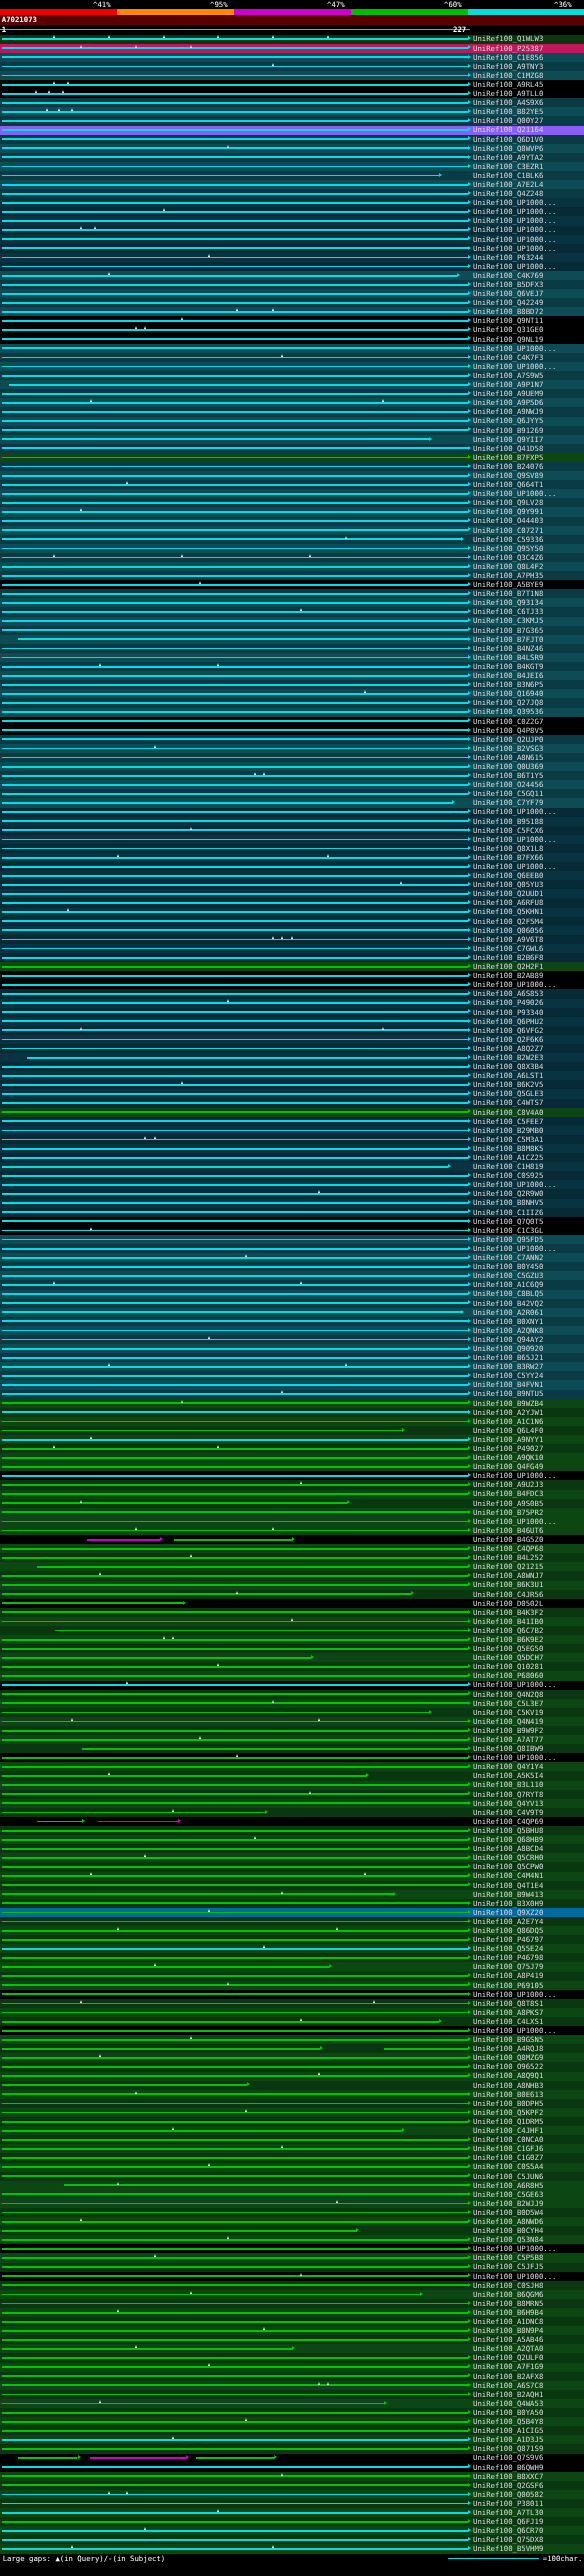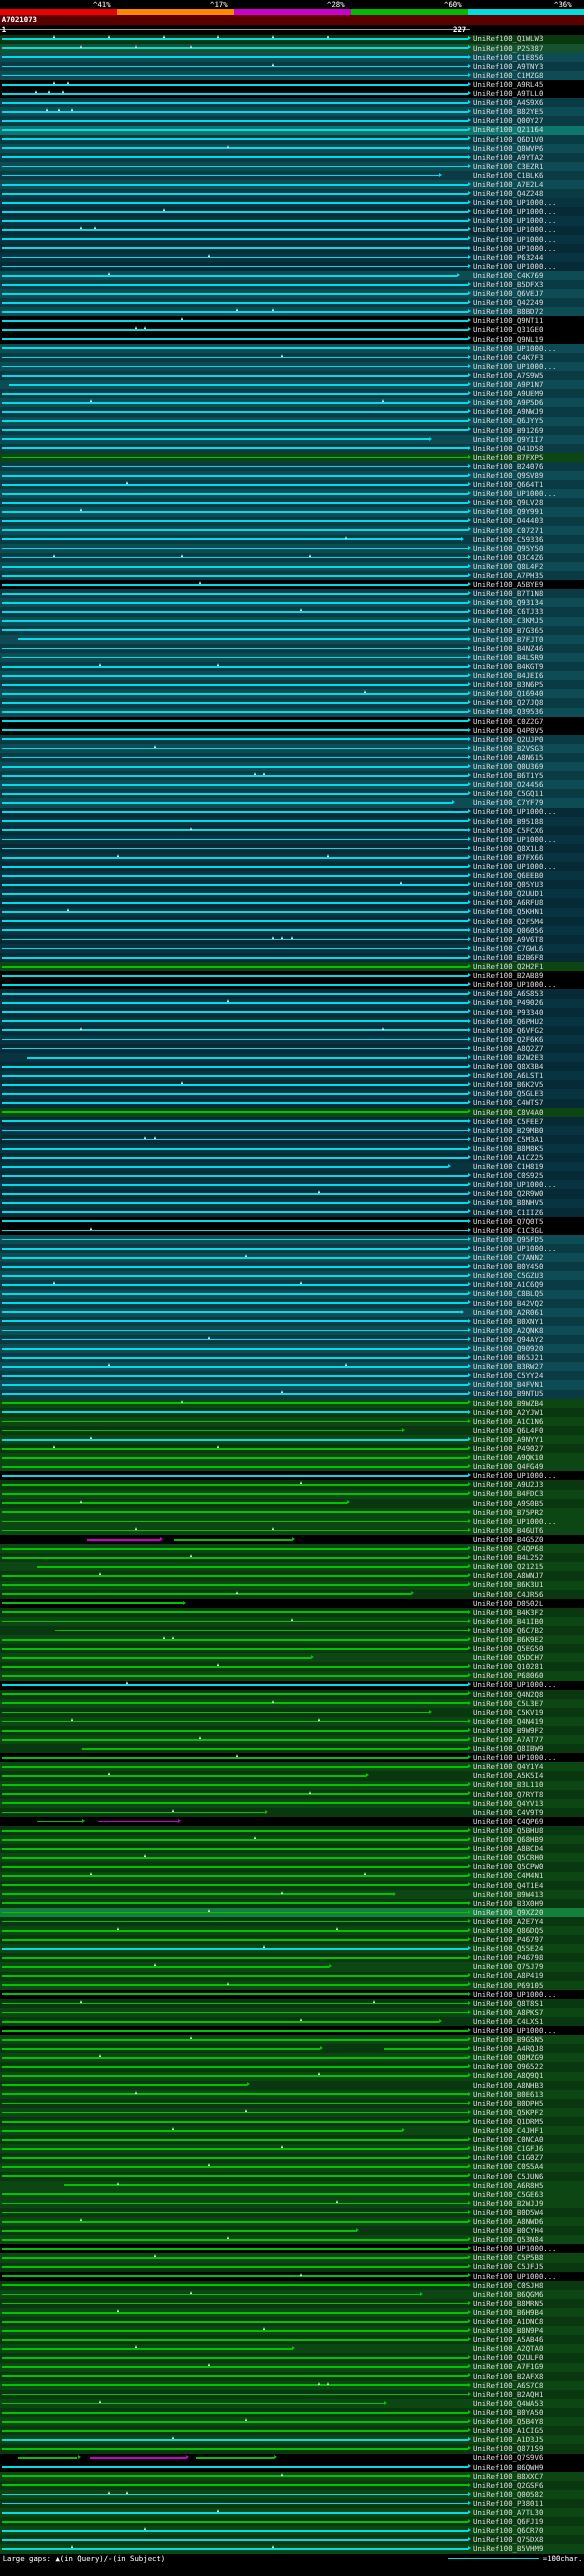--- a/index.html
+++ b/index.html
@@ -30,22 +30,22 @@
           font-size:7.3px;color:#fff;padding:0 2.7px;}
   .scalebox{display:flex;align-items:center;}
   .sline{display:inline-block;width:91px;height:1.8px;background:#00dddd;margin-right:3.7px;}
 </style>
 </head>
 <body>
 
 <div id="app">
   <div id="scale-labels">
       <span style="left: 93px;">^41%</span>
-      <span style="left: 210px;">^17%</span>
-      <span style="left: 327px;">^28%</span>
+      <span style="left: 210px;">^95%</span>
+      <span style="left: 327px;">^47%</span>
       <span style="left: 444px;">^60%</span>
       <span style="left: 554px;">^36%</span>
     </div>
   <div id="color-key">
       <div style="background: rgb(238, 0, 0); width: 20%;"></div>
       <div style="background: rgb(255, 136, 0); width: 20%;"></div>
       <div style="background: rgb(204, 0, 204); width: 20%;"></div>
       <div style="background: rgb(0, 187, 0); width: 20%;"></div>
       <div style="background: rgb(0, 221, 221); width: 20%;"></div>
     </div>
@@ -62,21 +62,21 @@
         <div class="bar" style="left: 1.8px; width: 466px; background: rgb(0, 221, 232);"></div>
         <div class="arw" style="left: 468px; border-left-color: rgb(0, 221, 232);"></div>
         <div class="mk" style="left: 53px;"></div>
         <div class="mk" style="left: 108px;"></div>
         <div class="mk" style="left: 163px;"></div>
         <div class="mk" style="left: 217px;"></div>
         <div class="mk" style="left: 272px;"></div>
         <div class="mk" style="left: 327px;"></div>
         <div class="lbl">UniRef100_Q1WLW3</div>
       </div>
-      <div class="row" style="background: #14532d;">
+      <div class="row" style="background: #be185d;">
         <div class="bar" style="left: 1.8px; width: 466px; background: rgb(0, 221, 232);"></div>
         <div class="arw" style="left: 468px; border-left-color: rgb(0, 221, 232);"></div>
         <div class="mk" style="left: 80px;"></div>
         <div class="mk" style="left: 135px;"></div>
         <div class="mk" style="left: 190px;"></div>
         <div class="lbl">UniRef100_P25387</div>
       </div>
       <div class="row" style="background: rgb(13, 75, 85);">
         <div class="bar" style="left: 1.8px; width: 466px; background: rgb(0, 221, 232);"></div>
         <div class="arw" style="left: 468px; border-left-color: rgb(0, 221, 232);"></div>
@@ -119,21 +119,21 @@
         <div class="mk" style="left: 46px;"></div>
         <div class="mk" style="left: 58px;"></div>
         <div class="mk" style="left: 71px;"></div>
         <div class="lbl">UniRef100_B82YE5</div>
       </div>
       <div class="row" style="background: rgb(10, 59, 69);">
         <div class="bar" style="left: 1.8px; width: 466px; background: rgb(0, 221, 232);"></div>
         <div class="arw" style="left: 468px; border-left-color: rgb(0, 221, 232);"></div>
         <div class="lbl">UniRef100_Q00Y27</div>
       </div>
-      <div class="row" style="background: #0f766e;">
+      <div class="row" style="background: #8b5cf6;">
         <div class="bar" style="left: 1.8px; width: 466px; background: rgb(0, 221, 232);"></div>
         <div class="arw" style="left: 468px; border-left-color: rgb(0, 221, 232);"></div>
         <div class="lbl">UniRef100_Q21164</div>
       </div>
       <div class="row" style="background: rgb(10, 59, 69);">
         <div class="bar" style="left: 1.8px; width: 466px; background: rgb(0, 221, 232);"></div>
         <div class="arw" style="left: 468px; border-left-color: rgb(0, 221, 232);"></div>
         <div class="lbl">UniRef100_Q6D1V0</div>
       </div>
       <div class="row" style="background: rgb(13, 75, 85);">
@@ -1183,21 +1183,21 @@
         <div class="bar" style="left: 1.8px; width: 391px; background: rgb(0, 196, 0);"></div>
         <div class="arw" style="left: 393px; border-left-color: rgb(0, 196, 0);"></div>
         <div class="mk" style="left: 281px;"></div>
         <div class="lbl">UniRef100_B9W413</div>
       </div>
       <div class="row" style="background: rgb(9, 55, 15);">
         <div class="bar" style="left: 1.8px; width: 466px; background: rgb(0, 196, 0);"></div>
         <div class="arw" style="left: 468px; border-left-color: rgb(0, 196, 0);"></div>
         <div class="lbl">UniRef100_B3X0H9</div>
       </div>
-      <div class="row" style="background: #15803d;">
+      <div class="row" style="background: #0369a1;">
         <div class="bar" style="left: 1.8px; width: 466px; background: rgb(0, 196, 0);"></div>
         <div class="arw" style="left: 468px; border-left-color: rgb(0, 196, 0);"></div>
         <div class="mk" style="left: 208px;"></div>
         <div class="lbl">UniRef100_Q9XZ20</div>
       </div>
       <div class="row" style="background: rgb(9, 55, 15);">
         <div class="bar" style="left: 1.8px; width: 466px; background: rgb(0, 196, 0);"></div>
         <div class="arw" style="left: 468px; border-left-color: rgb(0, 196, 0);"></div>
         <div class="lbl">UniRef100_A2E7Y4</div>
       </div>

